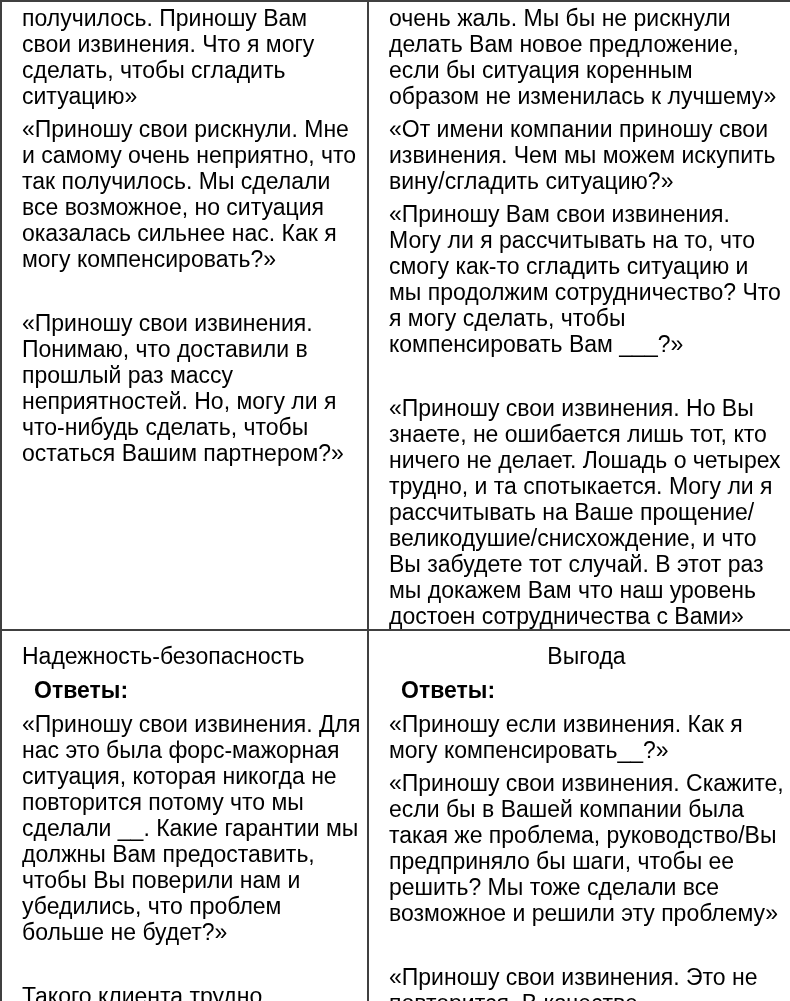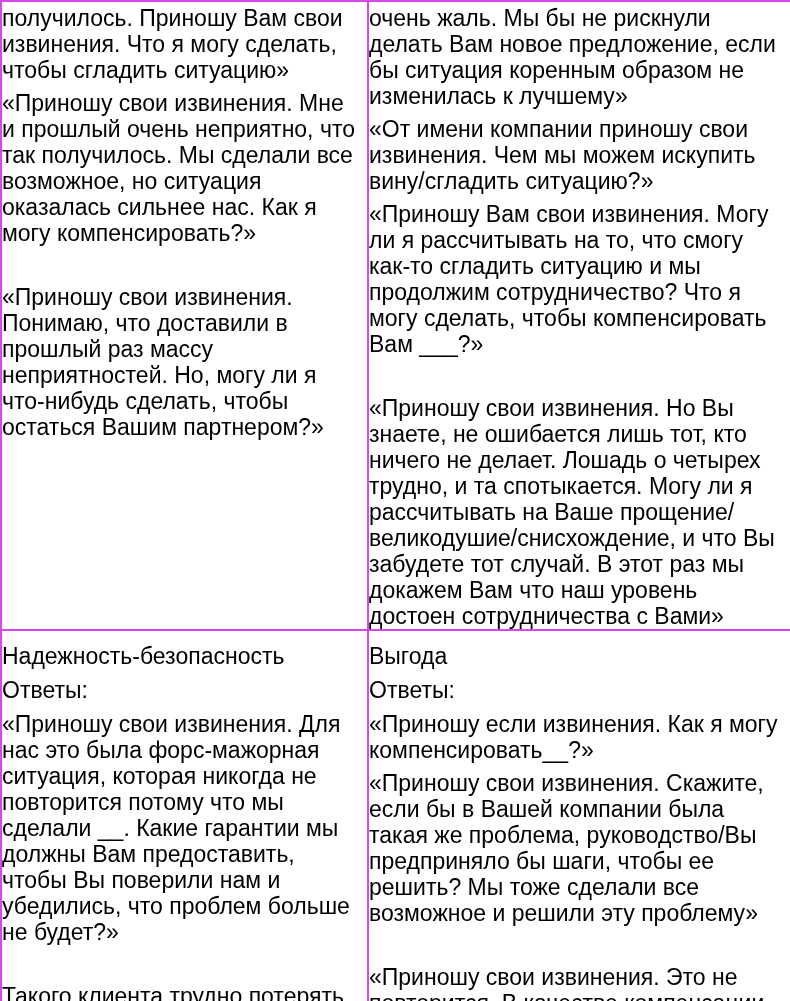--- a/index.html
+++ b/index.html
@@ -18,54 +18,54 @@
     line-height: 26px;
   }
   table.responses {
     border-collapse: collapse;
     table-layout: fixed;
     width: 790px;
   }
   table.responses col.c1 { width: 367px; }
   table.responses col.c2 { width: 423px; }
   table.responses td {
-    border: 2px solid #d946ef;
+    border: 2px solid #404040;
     vertical-align: top;
-    padding: 3px 6px 0 0;
+    padding: 3px 6px 0 20px;
   }
   tr.row-continued td { border-top-width: 2px; }
   tr.row-section td { padding-top: 12px; }
   td p {
     margin: 0 0 7px 0;
   }
   td p:last-child { margin-bottom: 0; margin-top: 38px; }
   .section-header {
     font-weight: normal;
     margin: 0 0 8px 0;
   }
-  .section-header.align-right { text-align: left; }
+  .section-header.align-right { text-align: center; }
   .answers-label {
-    font-weight: normal;
-    margin: 0 0 8px 0;
+    font-weight: bold;
+    margin: 0 0 8px 12px;
   }
 </style>
 </head>
 <body>
 
 <div id="page">
   <table class="responses">
     <colgroup>
         <col class="c1">
         <col class="c2">
       </colgroup>
     <tbody>
       <tr class="row-continued">
         <td>
           <p>получилось. Приношу Вам свои извинения. Что я могу сделать, чтобы сгладить ситуацию»</p>
-          <p>«Приношу свои извинения. Мне и прошлый очень неприятно, что так получилось. Мы сделали все возможное, но ситуация оказалась сильнее нас. Как я могу компенсировать?»</p>
+          <p>«Приношу свои рискнули. Мне и самому очень неприятно, что так получилось. Мы сделали все возможное, но ситуация оказалась сильнее нас. Как я могу компенсировать?»</p>
           <p>«Приношу свои извинения. Понимаю, что доставили в прошлый раз массу неприятностей. Но, могу ли я что-нибудь сделать, чтобы остаться Вашим партнером?»</p>
         </td>
         <td>
           <p>очень жаль. Мы бы не рискнули делать Вам новое предложение, если бы ситуация коренным образом не изменилась к лучшему»</p>
           <p>«От имени компании приношу свои извинения. Чем мы можем искупить вину/сгладить ситуацию?»</p>
           <p>«Приношу Вам свои извинения. Могу ли я рассчитывать на то, что смогу как-то сгладить ситуацию и мы продолжим сотрудничество? Что я могу сделать, чтобы компенсировать Вам ___?»</p>
           <p>«Приношу свои извинения. Но Вы знаете, не ошибается лишь тот, кто ничего не делает. Лошадь о четырех трудно, и та спотыкается. Могу ли я рассчитывать на Ваше прощение/великодушие/снисхождение, и что Вы забудете тот случай. В этот раз мы докажем Вам что наш уровень достоен сотрудничества с Вами»</p>
         </td>
       </tr>
       <tr class="row-section">

